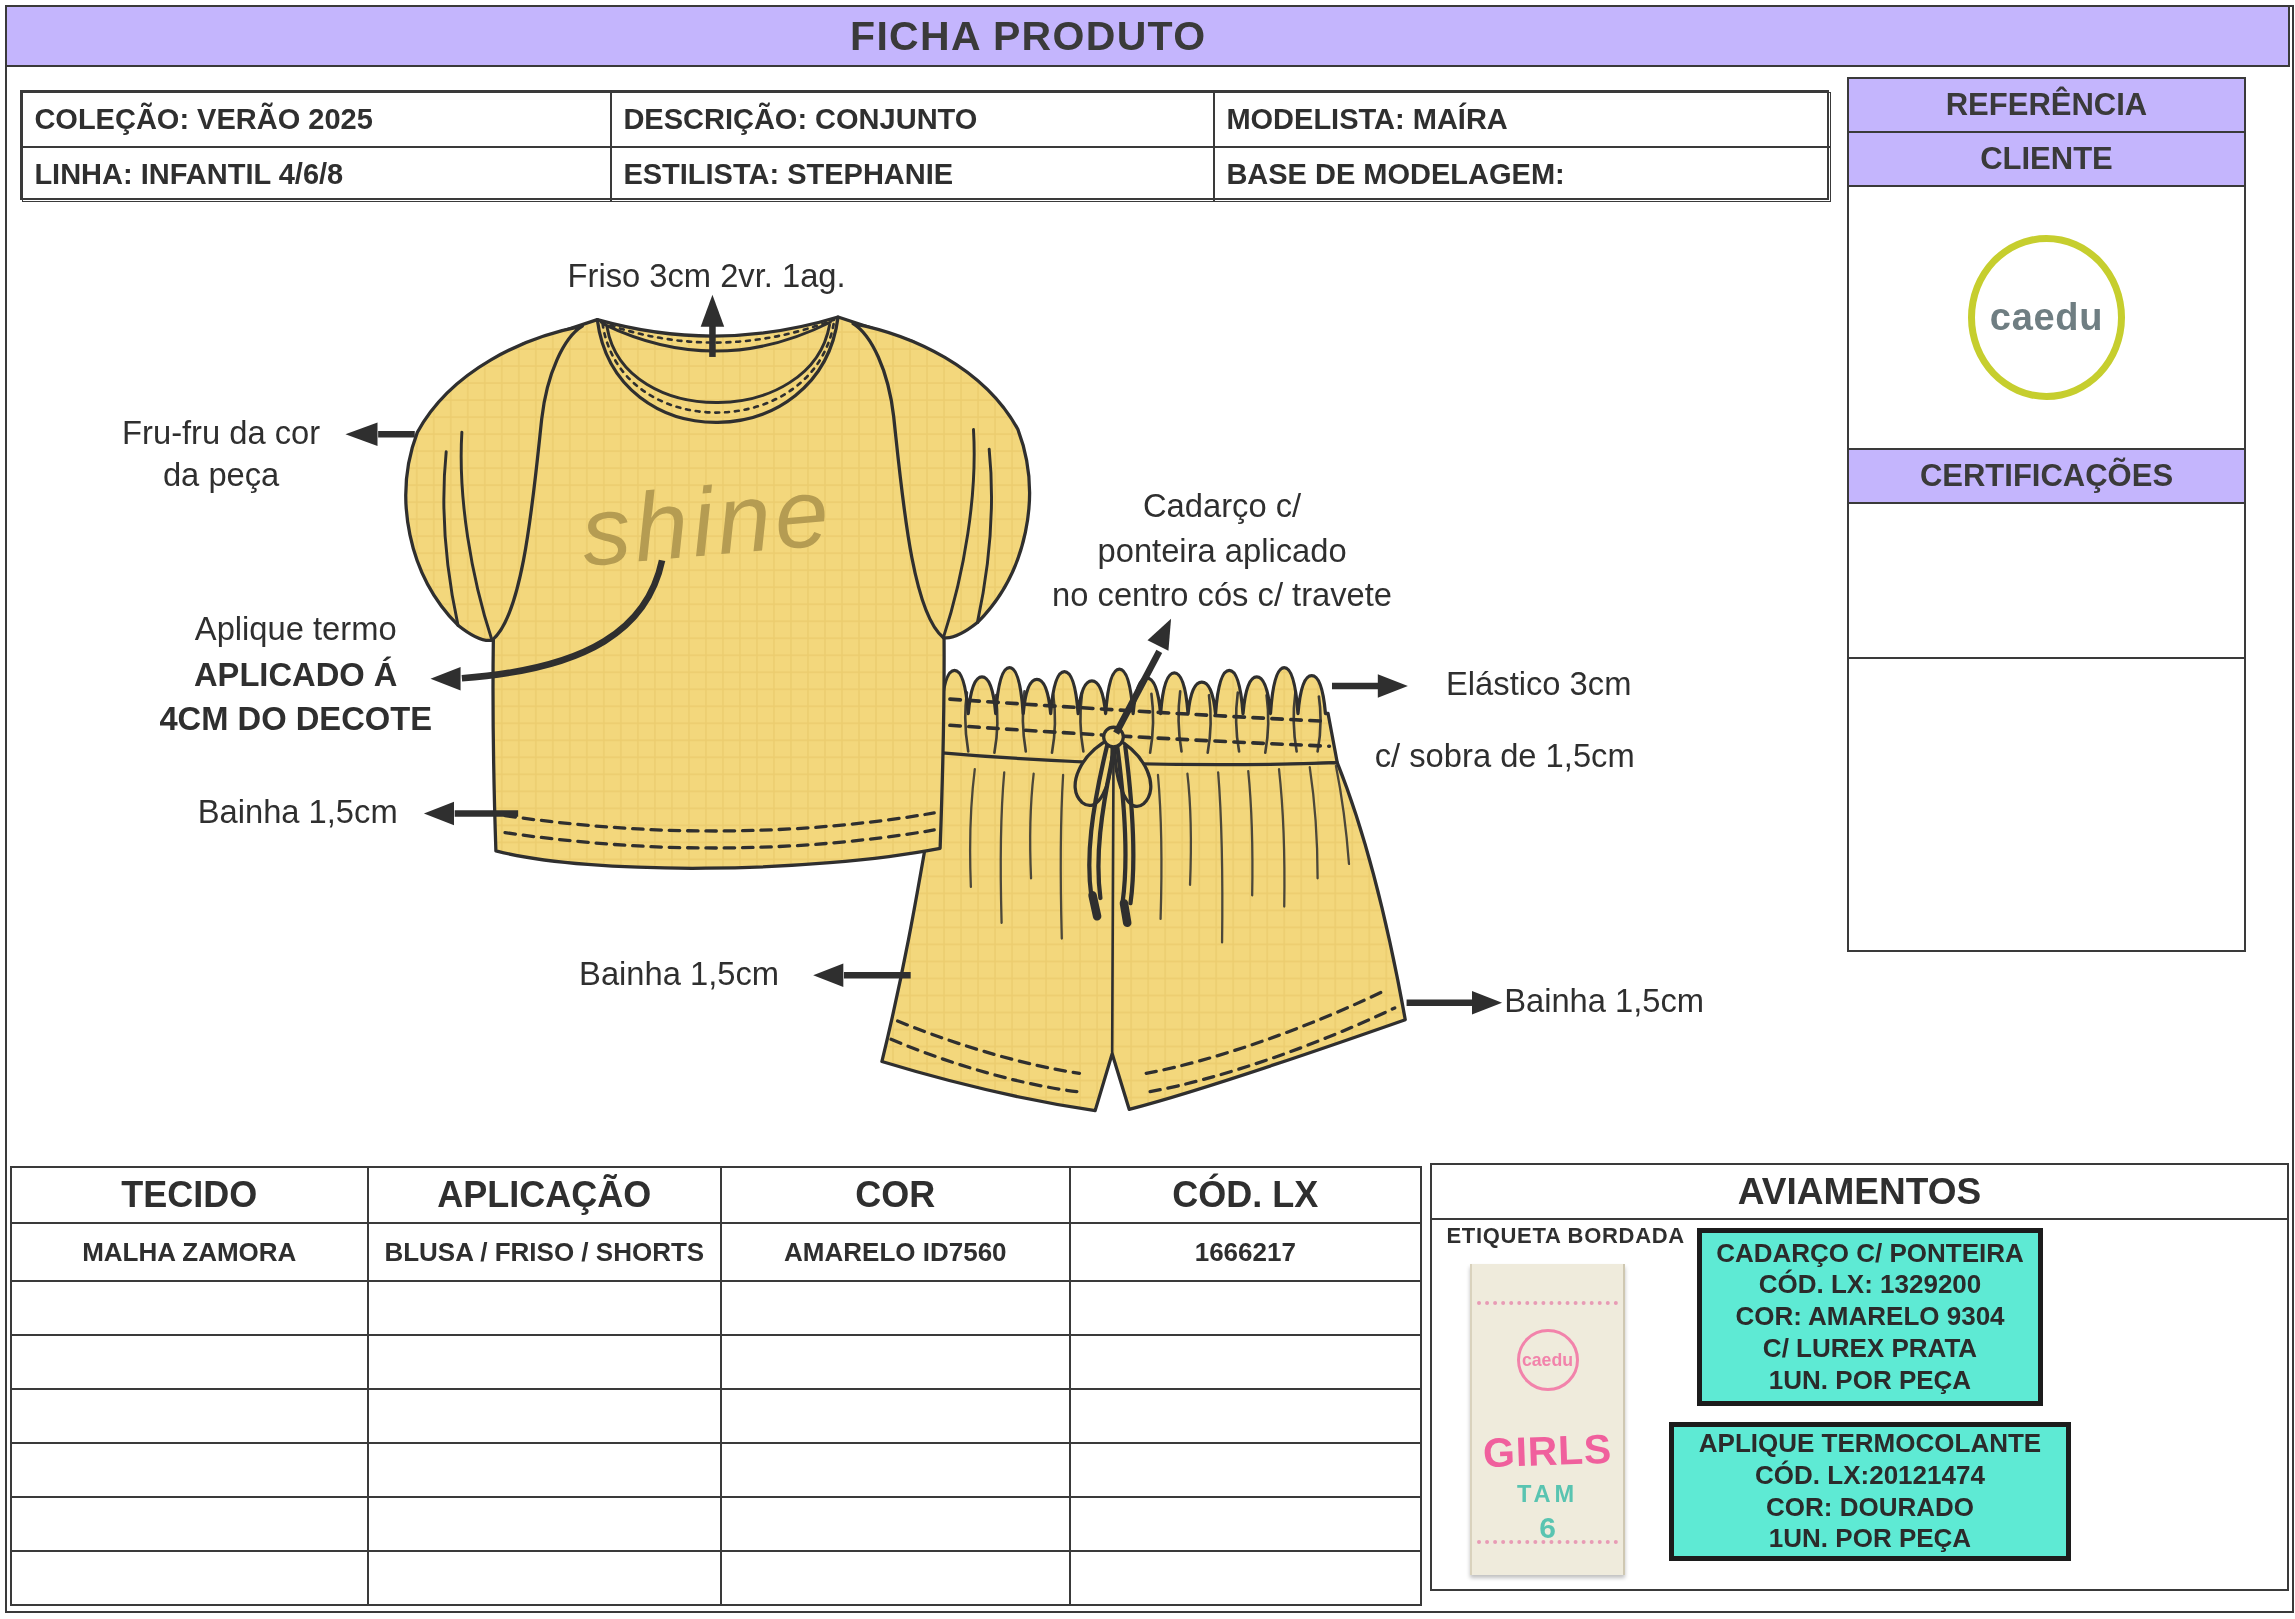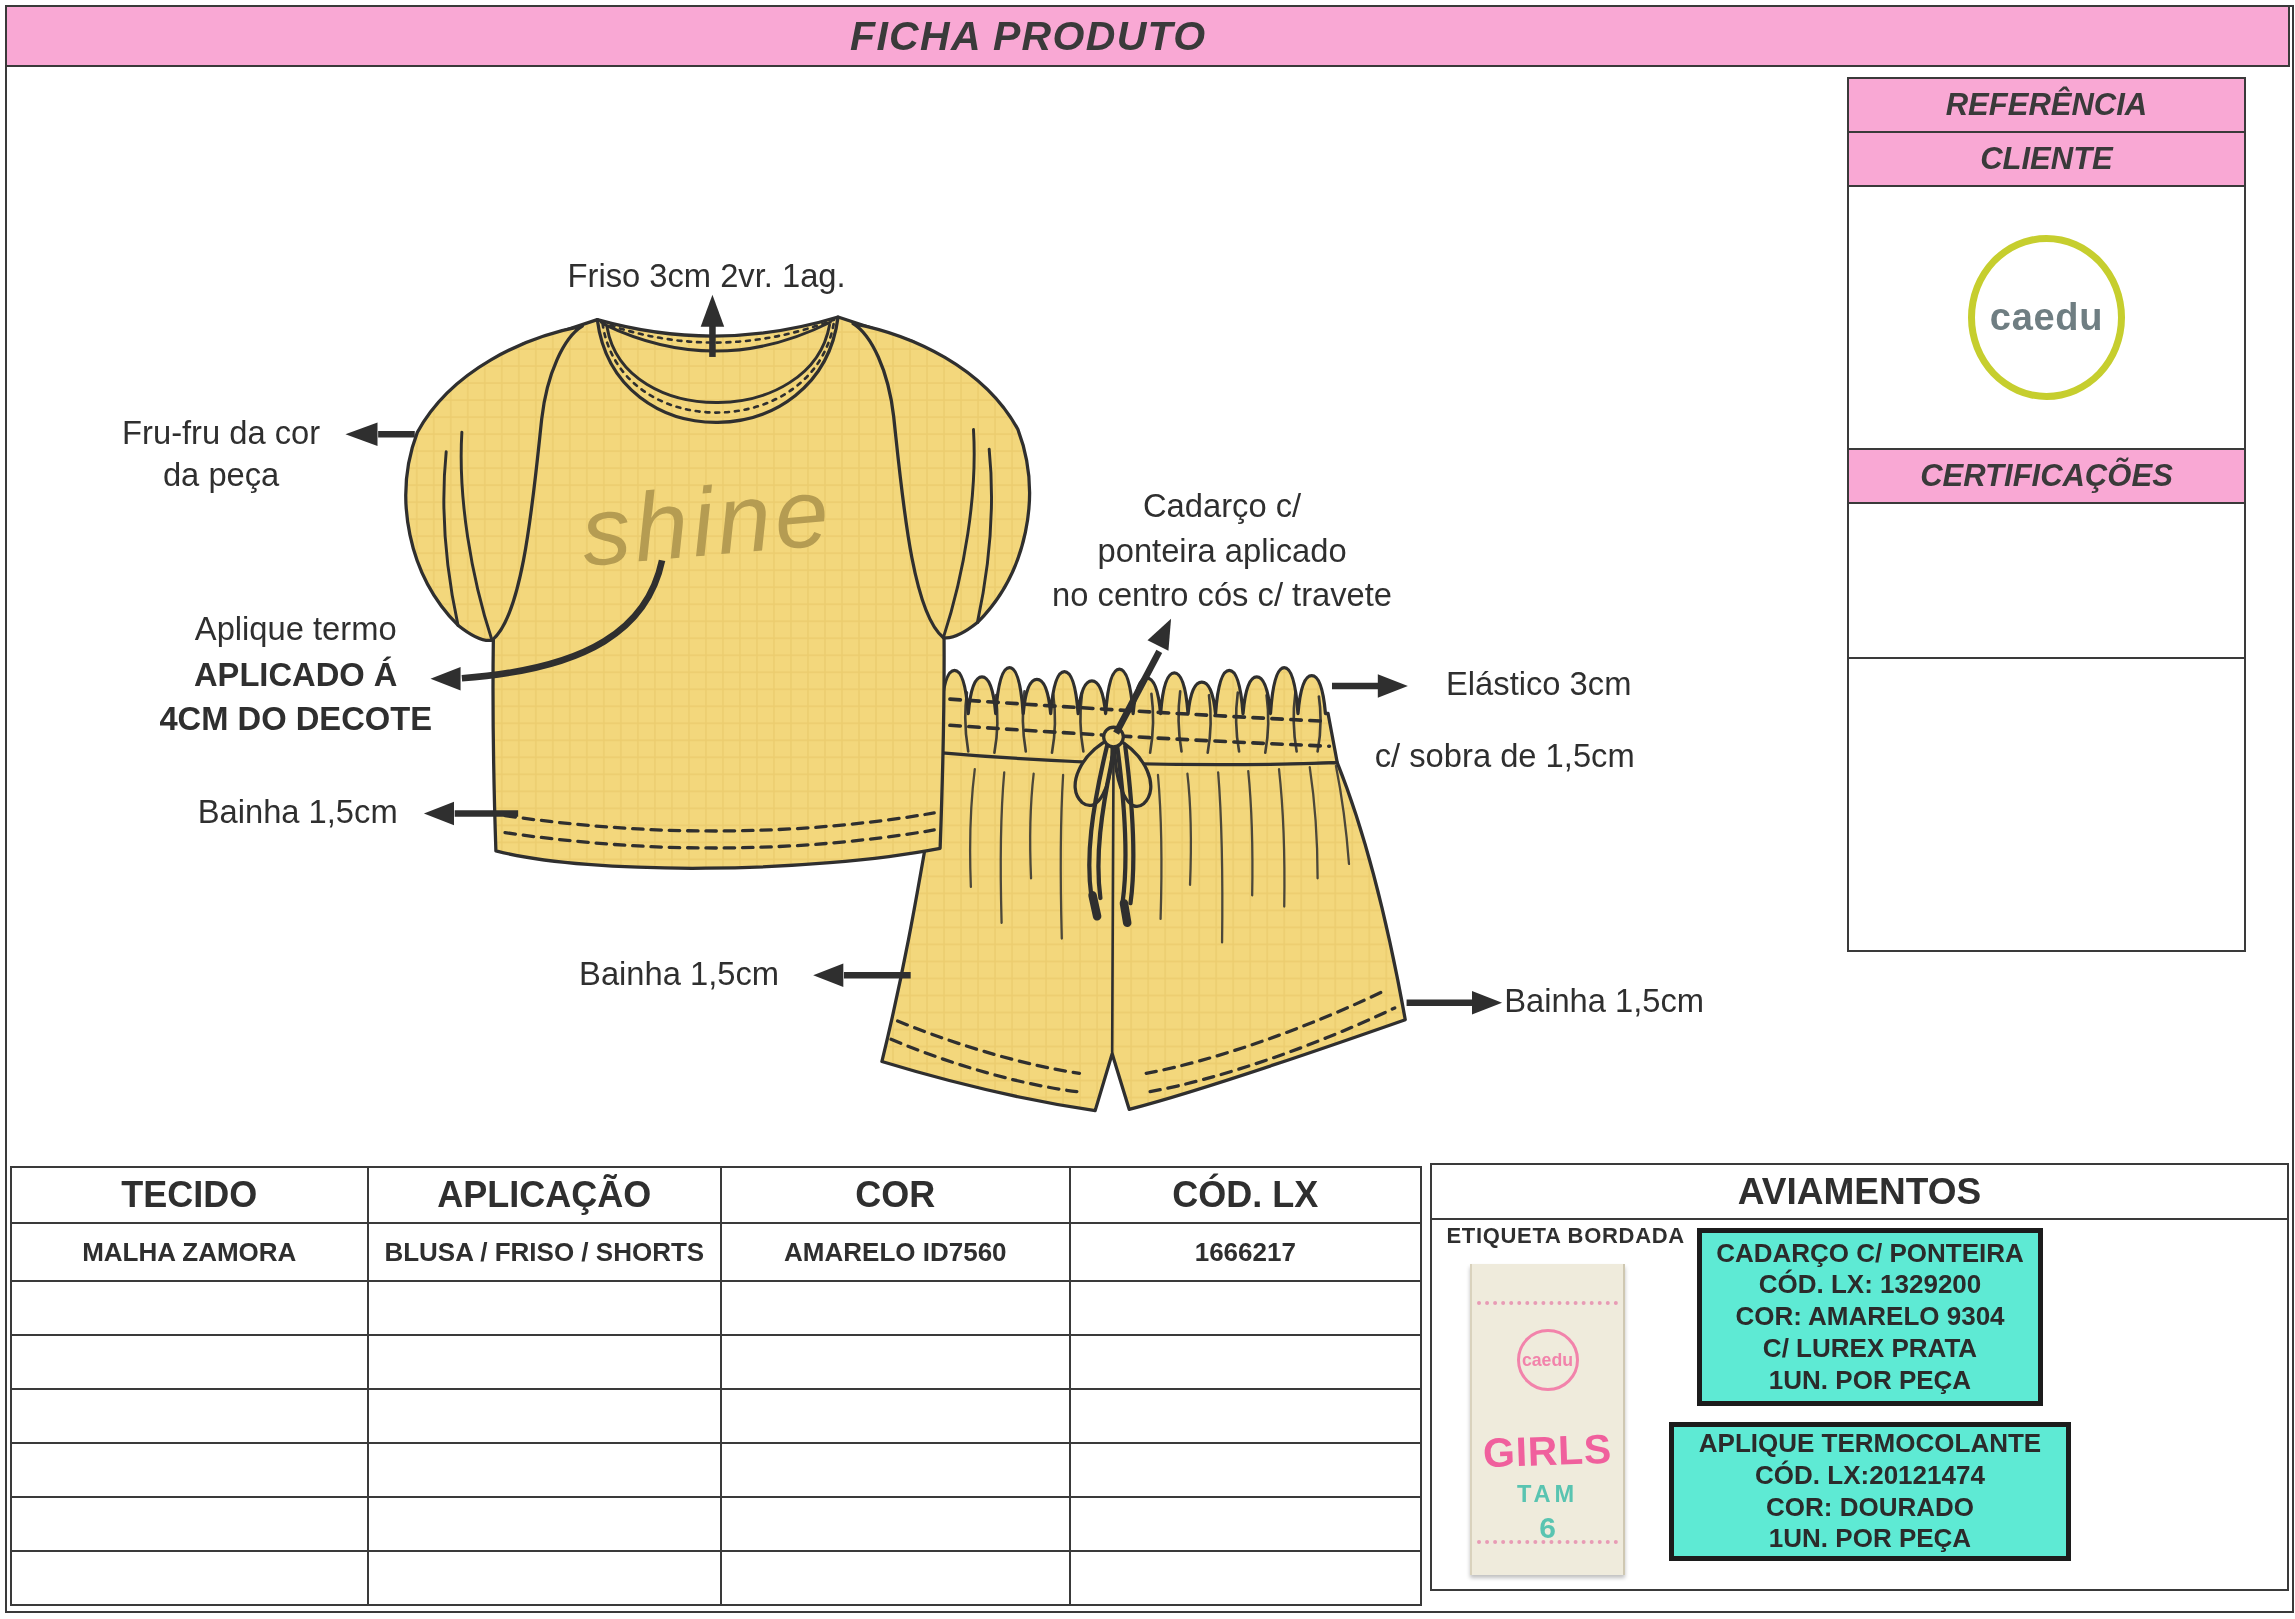--- a/index.html
+++ b/index.html
@@ -1,20 +1,20 @@
 <!DOCTYPE html>
 <html style="font-size:10.5px"><head>
 <meta charset="utf-8">
 <style>
   html,body{margin:0;padding:0;background:#fff;}
   #sheet{position:relative;width:2295px;height:1620px;background:#fff;
          font-family:"Liberation Sans",sans-serif;color:#2f2f2f;overflow:hidden;}
   .abs{position:absolute;}
   .border-frame{border:2.6px solid #3a3a3a;pointer-events:none;}
-  .bluebar{background:#f9a8d4;display:flex;align-items:center;justify-content:center;font-style:italic;}
+  .bluebar{background:#c4b5fd;display:flex;align-items:center;justify-content:center;}
   .hd{font-weight:bold;color:#3a3a3a;}
   
   #info-grid{left:19.6px;top:90px;width:1809px;height:110px;display:grid;
              grid-template-columns:589px 603px 617px;grid-template-rows:55px 55px;
              border:2.6px solid #3a3a3a;box-sizing:border-box;}
   #info-grid > div{border:1.3px solid #3a3a3a;display:flex;align-items:center;
              padding-left:11.8px;font-size:29px;font-weight:bold;box-sizing:border-box;white-space:nowrap;}
   
   #sidebar{left:1847px;top:77px;width:399px;border:2.6px solid #3a3a3a;box-sizing:border-box;background:#fff;}
   #sidebar .sec{border-bottom:2px solid #3a3a3a;box-sizing:border-box;}
@@ -243,20 +243,28 @@
       <text x="2452" y="1547" text-anchor="middle">Bainha 1,5cm</text>
       <line x1="2150" y1="1532" x2="2250" y2="1532" stroke="#2f2f2f" stroke-width="10"></line>
       <polygon points="2296,1532 2250,1514 2250,1550"></polygon>
     </g>
   </svg>
 
   <div id="topbar" class="abs bluebar">
     <span>FICHA PRODUTO</span>
   </div>
 
+  <div id="info-grid" class="abs">
+    <div>COLEÇÃO: VERÃO 2025</div>
+    <div>DESCRIÇÃO: CONJUNTO</div>
+    <div>MODELISTA: MAÍRA</div>
+    <div>LINHA: INFANTIL 4/6/8</div>
+    <div>ESTILISTA: STEPHANIE</div>
+    <div>BASE DE MODELAGEM:</div>
+  </div>
 
   <div id="sidebar" class="abs">
     <div class="sec bluebar sb-bar hd">REFERÊNCIA</div>
     <div class="sec bluebar sb-bar hd">CLIENTE</div>
     <div class="sec" id="cliente-box">
       <div id="caedu-logo">
         <span>caedu</span>
       </div>
     </div>
     <div class="sec bluebar sb-bar hd">CERTIFICAÇÕES</div>

